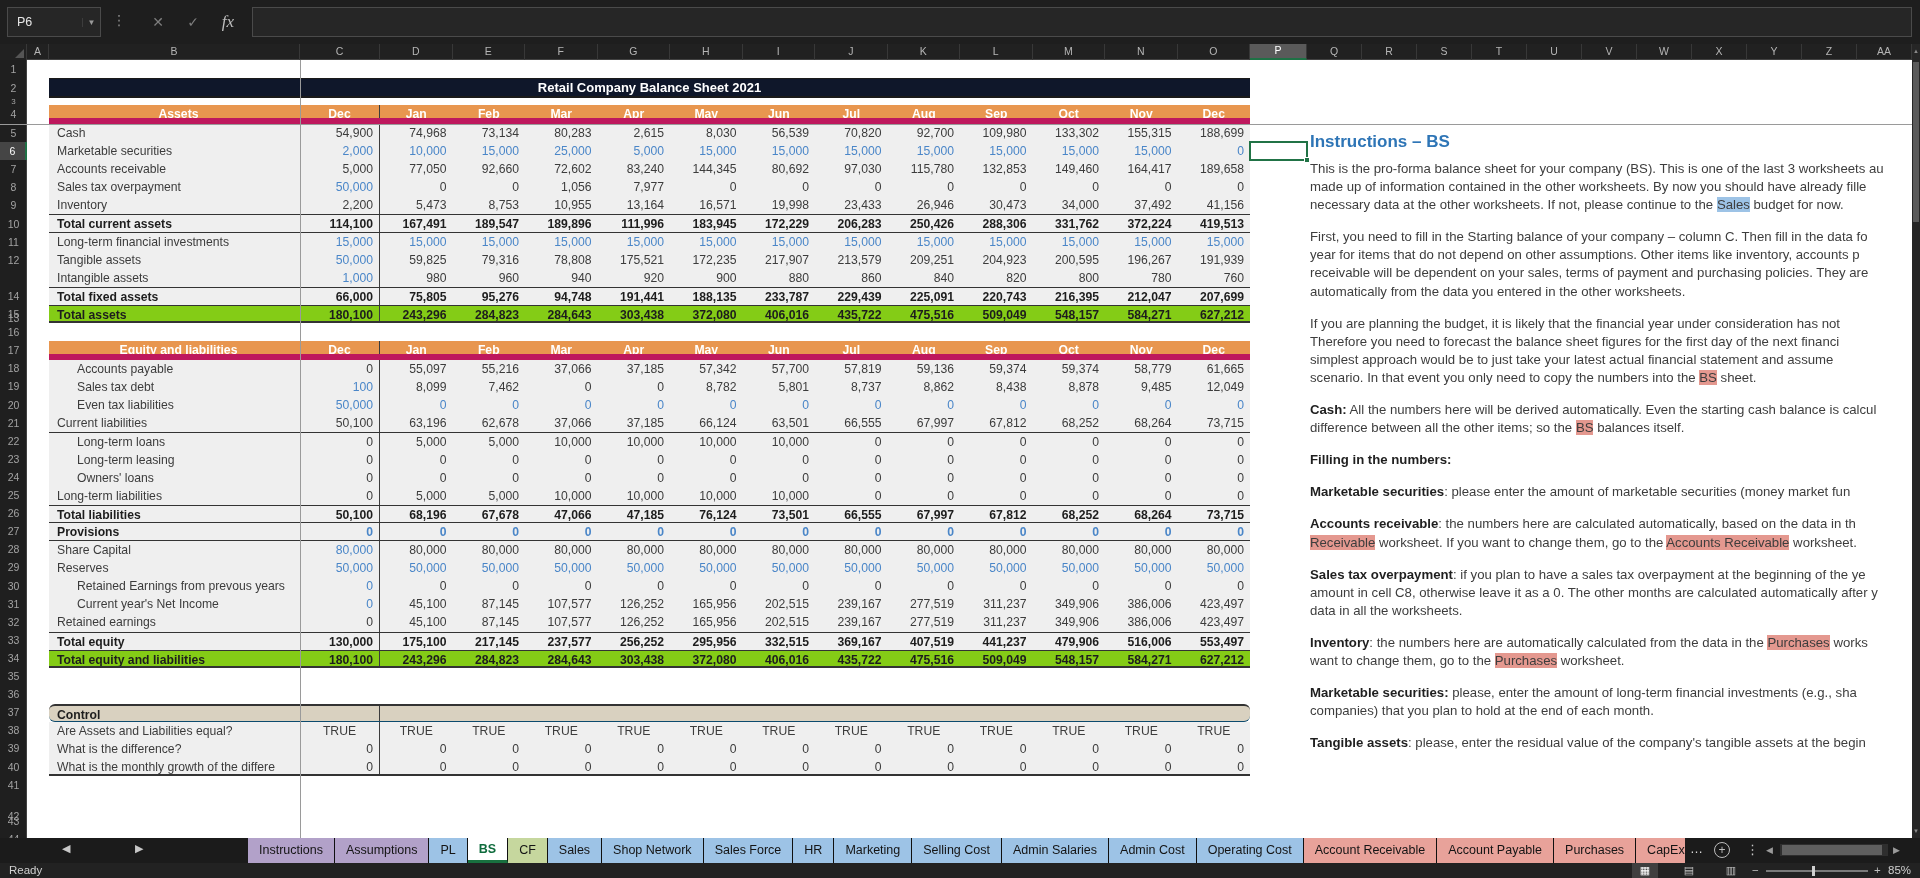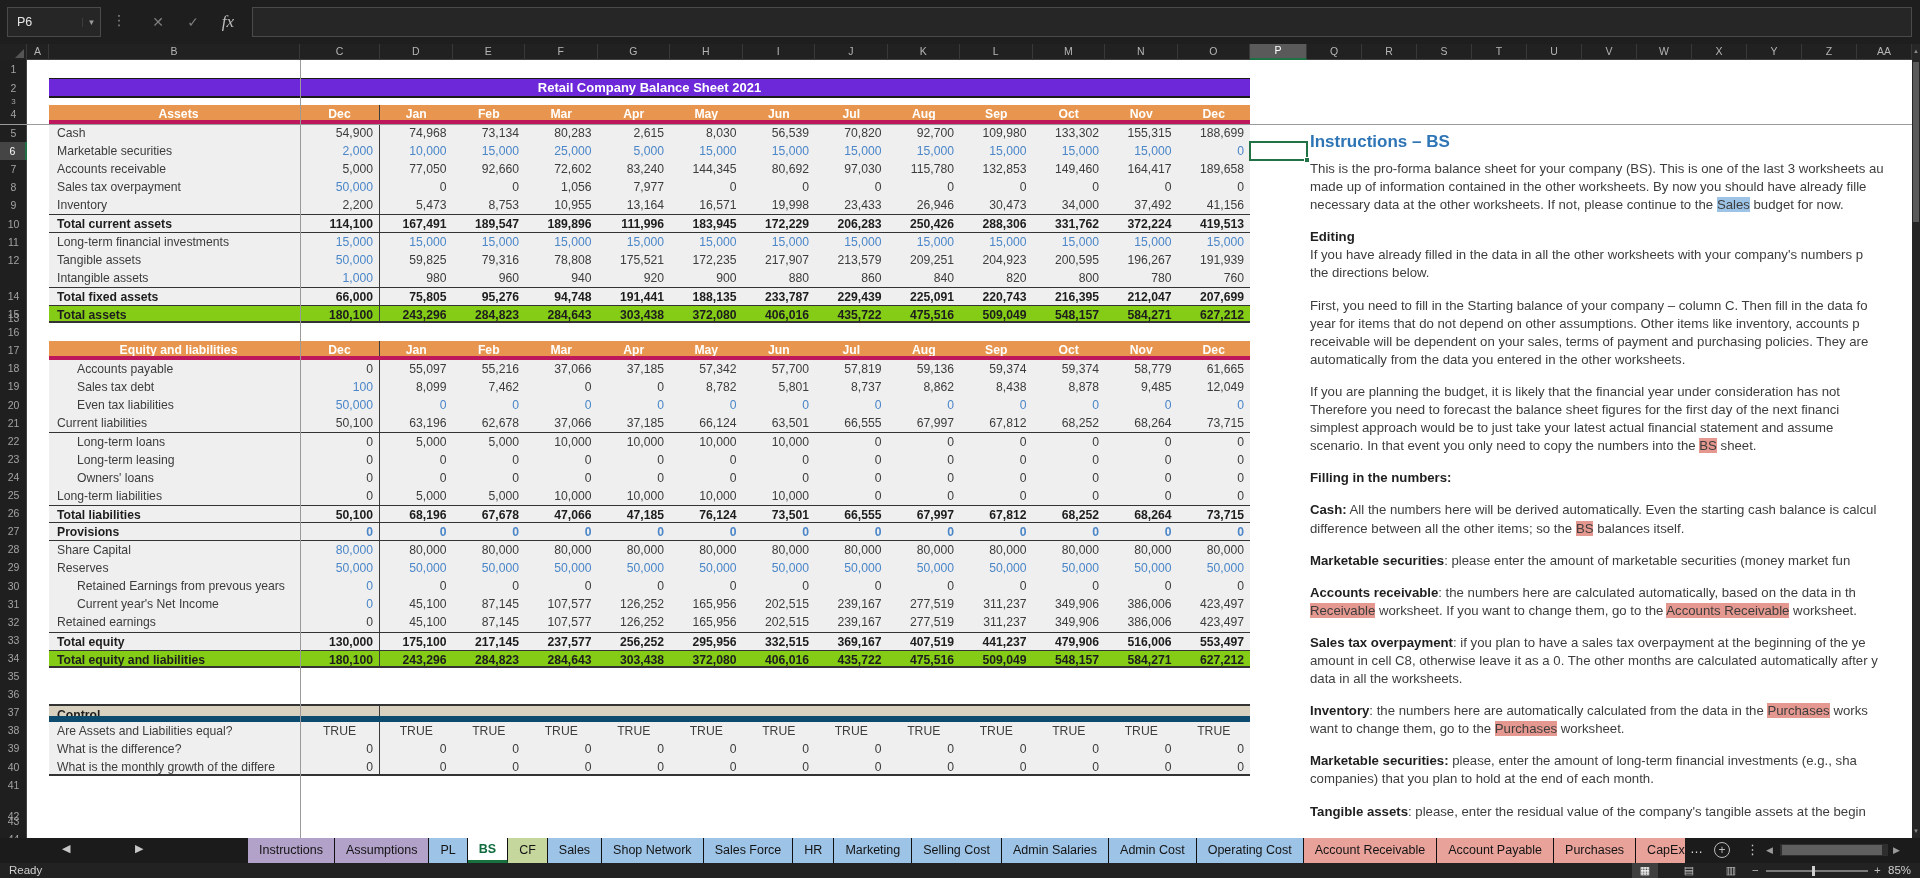--- a/index.html
+++ b/index.html
@@ -33,42 +33,42 @@
   
   #sheet { position:absolute; left:0; top:60px; width:1912px; height:778px; background:#fff; overflow:hidden; }
   #gutter { position:absolute; left:0; top:0; width:27px; height:778px; background:#1f1f1f;
     border-right:1px solid #424242; }
   .rn { position:absolute; left:0; width:27px; color:#a3a3a3; font-size:10.5px; text-align:center;
     overflow:hidden; }
   .rn-sel { background:#454545; color:#fff; border-right:2px solid #1e7145; }
   #freeze-v { position:absolute; left:300px; top:0; width:1px; height:778px; background:#9a9a9a; }
   #freeze-h { position:absolute; left:0; top:64px; width:1912px; height:1px; background:#9a9a9a; }
 
-  #titlebar { position:absolute; left:49px; top:18px; width:1201px; height:20px; background:#6d28d9;
+  #titlebar { position:absolute; left:49px; top:18px; width:1201px; height:20px; background:#0f172a;
     border-top:1px solid #1a1a1a; border-bottom:2px solid #1a1a1a; color:#fff; font-weight:bold;
     font-size:13px; text-align:center; line-height:18px; }
 
   #tbl { position:absolute; left:49px; top:45px; width:1201px; }
   .row { display:grid; grid-template-columns:251px 80px repeat(12, 72.5px); height:18.1px;
     background:#efefef; font-size:12.2px; color:#3c3c3c; }
-  .row.hdr { height:19px; background:#e8964f; border-bottom:4px solid #be185d; }
+  .row.hdr { height:19px; background:#e8964f; border-bottom:6px solid #be185d; }
   .row.hdr .cell { color:#fff; font-weight:bold; text-align:center; line-height:18px; }
   .row.gap { background:transparent; }
   .cell { overflow:hidden; white-space:nowrap; line-height:18px; }
   .lab { padding-left:8px; text-align:left; }
   .num { text-align:right; padding-right:6px; }
   .cfirst { border-right:1px solid #3c3c3c; }
   .blue { color:#4a86c8; }
   .row.total { font-weight:bold; color:#1d1d1d; }
   .row.bt { border-top:1px solid #333; }
   .row.bb { border-bottom:1px solid #333; }
   .row.bb2 { border-bottom:2px solid #333; }
   .row.beige { background:#84cc16; }
-  .row.ctlhdr { background:#d9d1c0; border-top:2px solid #333; border-bottom:6px solid #0c4a6e;
-    font-weight:bold; color:#1d1d1d; }
+  .row.ctlhdr { background:#d9d1c0; border-top:2px solid #333; border-bottom:1px solid #0c4a6e;
+    font-weight:bold; color:#1d1d1d;border-radius:6px; }
   .row.center .num { text-align:center; padding-right:0; }
 
   #selection { position:absolute; left:1249px; top:81px; width:59px; height:20px;
     border:2px solid #217346; }
   #selection .handle { position:absolute; right:-4px; bottom:-4px; width:6px; height:6px;
     background:#217346; border:1px solid #fff; }
 
   
   #instructions { position:absolute; left:1310px; top:72px; width:600px; height:706px; overflow:hidden; }
   #instr-title { color:#2e75b6; font-weight:bold; font-size:17px; height:26px; }
@@ -772,42 +772,37 @@
     </div>
     <div id="instructions">
       <div id="instr-title">Instructions – BS</div>
       <div id="instr-body">
           <div class="ipara">
             <div class="iline"><span>This is the pro-forma balance sheet for your company (BS). This is one of the last 3 worksheets au</span></div>
             <div class="iline"><span>made up of information contained in the other worksheets. By now you should have already fille</span></div>
             <div class="iline"><span>necessary data at the other worksheets. If not, please continue to the </span><span class="seg-hb">Sales</span><span> budget for now.</span></div>
           </div>
           <div class="ipara">
-            <div class="iline"><span class="seg-b">Editing</span></div>
-            <div class="iline"><span>If you have already filled in the data in all the other worksheets with your company's numbers p</span></div>
-            <div class="iline"><span>the directions below.</span></div>
-          </div>
-          <div class="ipara">
             <div class="iline"><span>First, you need to fill in the Starting balance of your company – column C. Then fill in the data fo</span></div>
             <div class="iline"><span>year for items that do not depend on other assumptions. Other items like inventory, accounts p</span></div>
             <div class="iline"><span>receivable will be dependent on your sales, terms of payment and purchasing policies. They are</span></div>
             <div class="iline"><span>automatically from the data you entered in the other worksheets.</span></div>
           </div>
           <div class="ipara">
             <div class="iline"><span>If you are planning the budget, it is likely that the financial year under consideration has not</span></div>
             <div class="iline"><span>Therefore you need to forecast the balance sheet figures for the first day of the next financi</span></div>
             <div class="iline"><span>simplest approach would be to just take your latest actual financial statement and assume</span></div>
             <div class="iline"><span>scenario. In that event you only need to copy the numbers into the </span><span class="seg-hr">BS</span><span> sheet.</span></div>
           </div>
           <div class="ipara">
-            <div class="iline"><span class="seg-b">Filling in the numbers:</span></div>
-          </div>
-          <div class="ipara">
             <div class="iline"><span class="seg-b">Cash:</span><span> All the numbers here will be derived automatically. Even the starting cash balance is calcul</span></div>
             <div class="iline"><span>difference between all the other items; so the </span><span class="seg-hr">BS</span><span> balances itself.</span></div>
+          </div>
+          <div class="ipara">
+            <div class="iline"><span class="seg-b">Filling in the numbers:</span></div>
           </div>
           <div class="ipara">
             <div class="iline"><span class="seg-b">Marketable securities</span><span>: please enter the amount of marketable securities (money market fun</span></div>
           </div>
           <div class="ipara">
             <div class="iline"><span class="seg-b">Accounts receivable</span><span>: the numbers here are calculated automatically, based on the data in th</span></div>
             <div class="iline"><span class="seg-hr">Receivable</span><span> worksheet. If you want to change them, go to the </span><span class="seg-hr">Accounts Receivable</span><span> worksheet.</span></div>
           </div>
           <div class="ipara">
             <div class="iline"><span class="seg-b">Sales tax overpayment</span><span>: if you plan to have a sales tax overpayment at the beginning of the ye</span></div>

